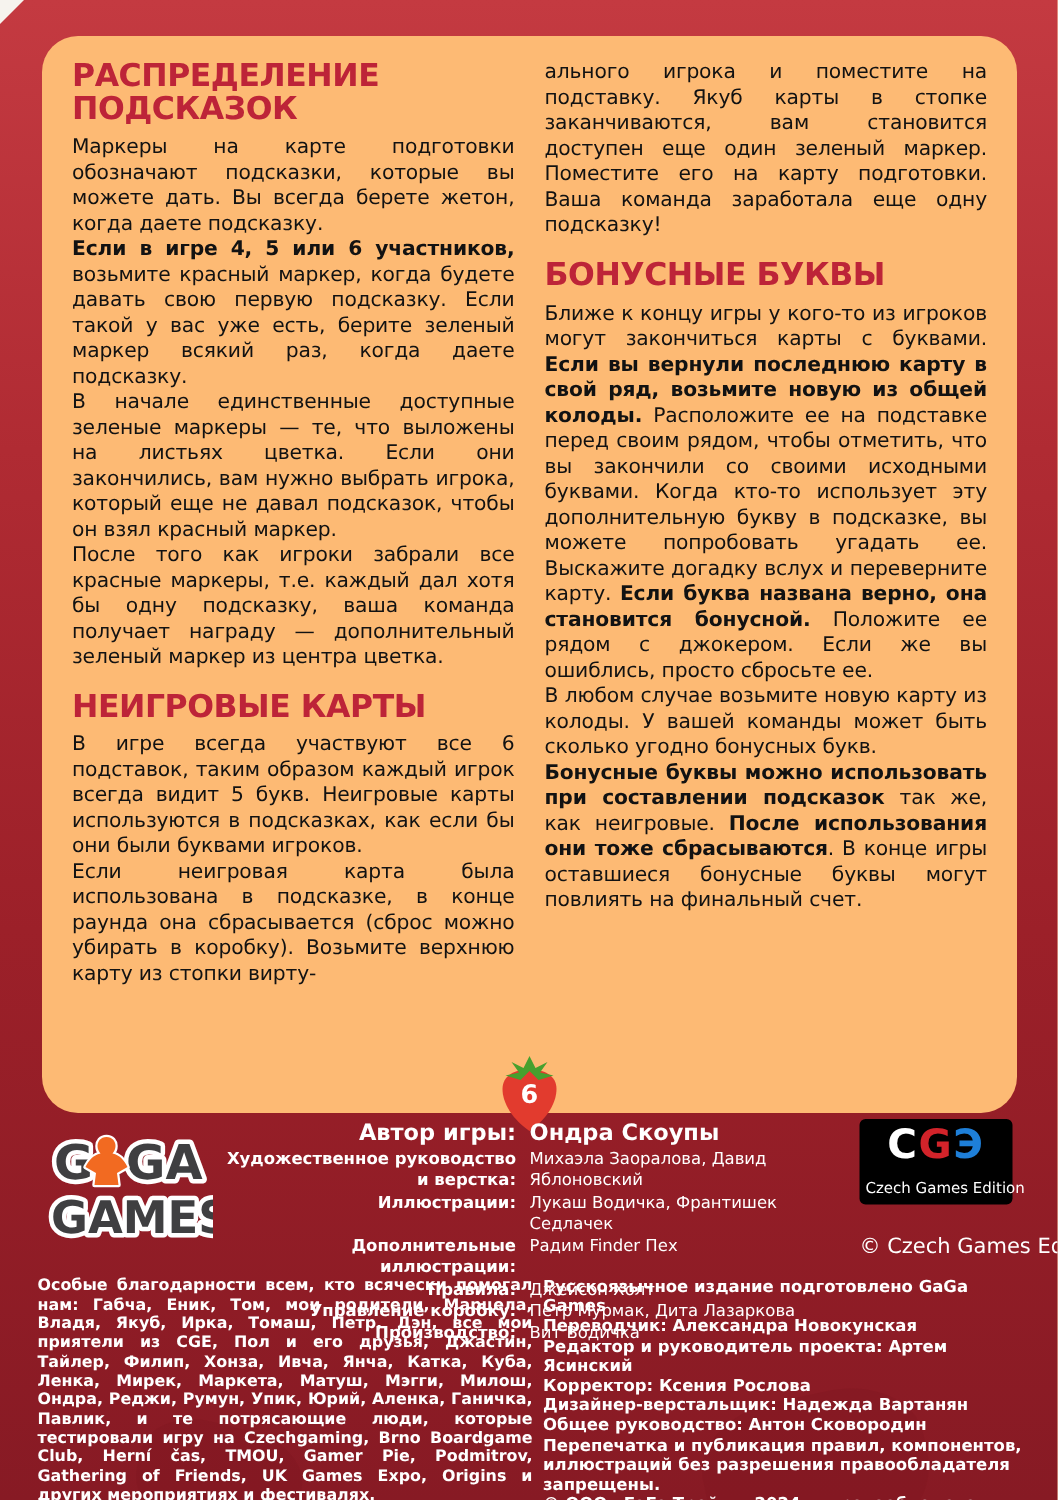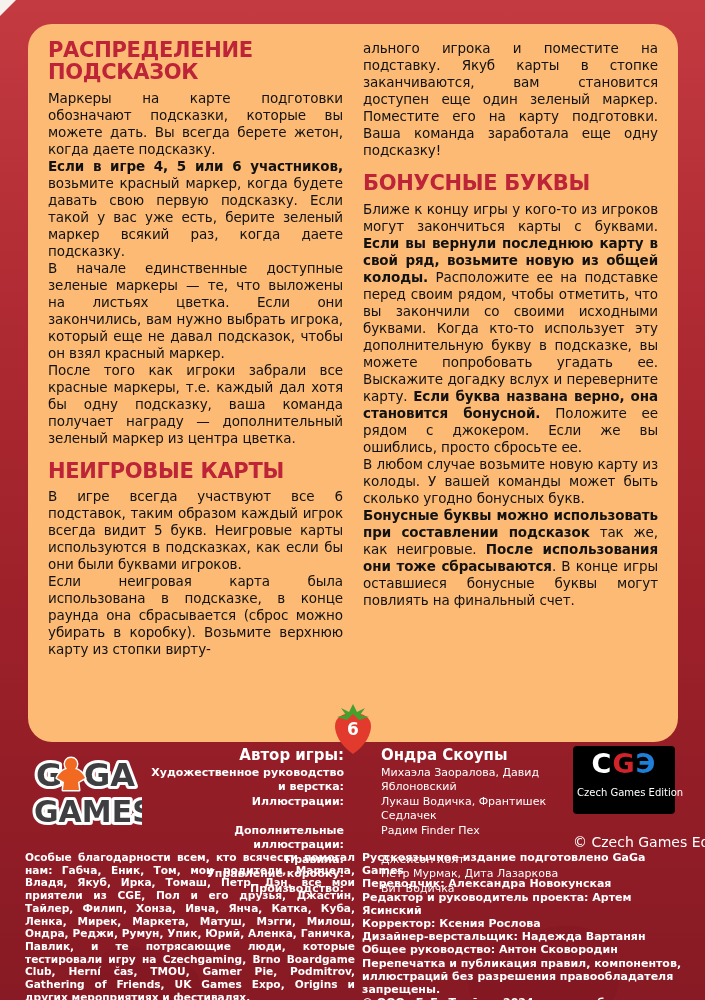--- a/index.html
+++ b/index.html
@@ -32,26 +32,26 @@
 
   
   .page-berry{position:absolute;left:330px;top:702px;width:46px;height:54px;}
 
   
   .gaga-logo{position:absolute;left:30px;top:750px;width:112px;height:86px;}
   .credits{position:absolute;left:148px;top:746px;width:422px;color:#fff;}
   .credit-row{display:flex;align-items:flex-start;}
   .credit-label{width:196px;text-align:right;padding-right:9px;flex:none;
     font-size:11px;line-height:1.32;font-weight:bold;}
-  .credit-value{font-size:11px;line-height:1.32;text-align:left;margin-left:28px;}
+  .credit-value{font-size:11px;line-height:1.32;text-align:left;}
   .credit-row.author .credit-label,.credit-row.author .credit-value{
     font-size:15px;font-weight:bold;line-height:1.3;}
 
   .cge{position:absolute;right:30px;top:746px;width:102px;text-align:center;}
-  .cge-box{background:#000;border-radius:4px;padding:4px 4px 16px 4px;}
+  .cge-box{background:#000;border-radius:4px;padding:4px 4px 5px 4px;}
   .cge-letters{font-size:27px;font-weight:bold;line-height:1;letter-spacing:1px;
     font-family:"DejaVu Sans","Liberation Sans",sans-serif;}
   .cge-c{color:#ffffff;}
   .cge-g{color:#d2232a;}
   .cge-e{color:#1e7fd8;}
   .cge-sub{color:#fff;font-size:10px;margin-top:10px;white-space:nowrap;}
   .cge-copy{color:#fff;font-size:14px;margin-top:20px;white-space:nowrap;}
 
   
   .footer-left{

